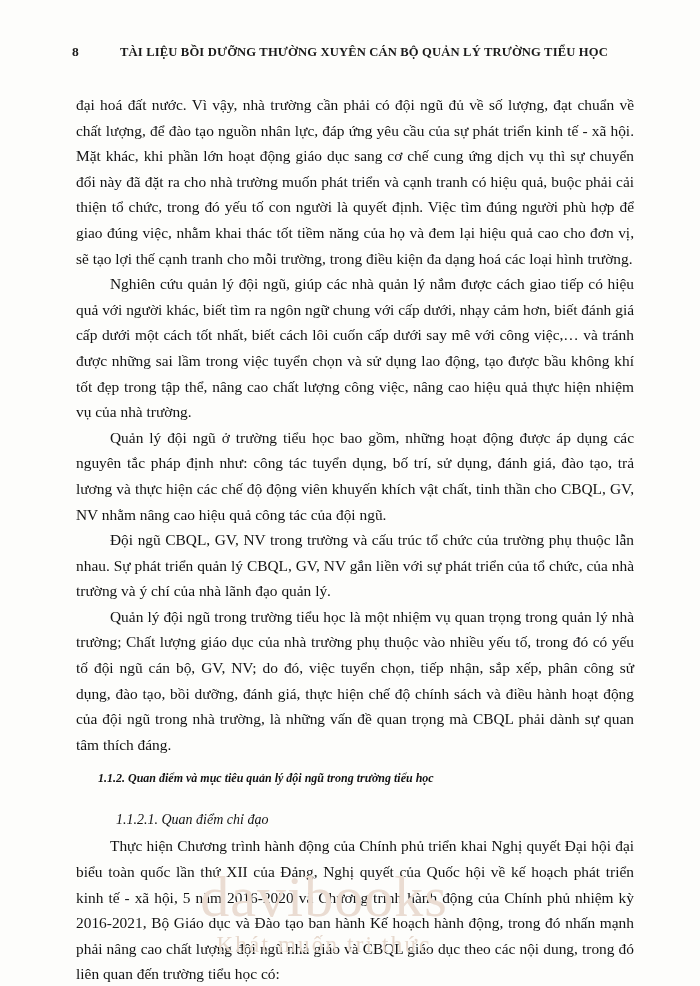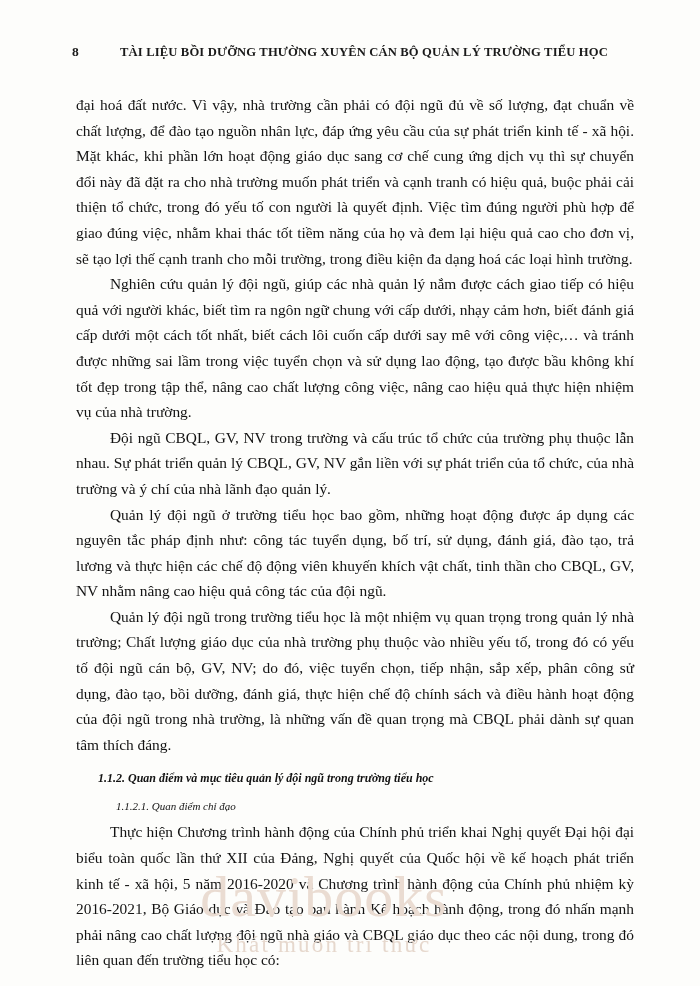--- a/index.html
+++ b/index.html
@@ -70,24 +70,24 @@
   }
   .heading-2 {
     margin: 8px 0 0 0;
     text-indent: 22px;
     font-weight: bold;
     font-style: italic;
     font-size: 12px;
     line-height: 26px;
   }
   .heading-3 {
-    margin: 2px 0 0 0;
+    margin: 16px 0 0 0;
     text-indent: 40px;
     font-style: italic;
-    font-size: 11px;
+    font-size: 14px;
     line-height: 26px;
   }
   .watermark {
     position: absolute;
     left: 0;
     top: 866px;
     width: 648px;
     text-align: center;
     pointer-events: none;
     user-select: none;
@@ -115,22 +115,22 @@
 <div class="page">
 
   <div class="header">
     <div class="page-number">8</div>
     <div class="running-head">TÀI LIỆU BỒI DƯỠNG THƯỜNG XUYÊN CÁN BỘ QUẢN LÝ TRƯỜNG TIỂU HỌC</div>
   </div>
 
   <div class="body-text">
     <p class="para noindent">đại hoá đất nước. Vì vậy, nhà trường cần phải có đội ngũ đủ về số lượng, đạt chuẩn về chất lượng, để đào tạo nguồn nhân lực, đáp ứng yêu cầu của sự phát triển kinh tế - xã hội. Mặt khác, khi phần lớn hoạt động giáo dục sang cơ chế cung ứng dịch vụ thì sự chuyển đổi này đã đặt ra cho nhà trường muốn phát triển và cạnh tranh có hiệu quả, buộc phải cải thiện tổ chức, trong đó yếu tố con người là quyết định. Việc tìm đúng người phù hợp để giao đúng việc, nhằm khai thác tốt tiềm năng của họ và đem lại hiệu quả cao cho đơn vị, sẽ tạo lợi thế cạnh tranh cho mỗi trường, trong điều kiện đa dạng hoá các loại hình trường.</p>
     <p class="para">Nghiên cứu quản lý đội ngũ, giúp các nhà quản lý nắm được cách giao tiếp có hiệu quả với người khác, biết tìm ra ngôn ngữ chung với cấp dưới, nhạy cảm hơn, biết đánh giá cấp dưới một cách tốt nhất, biết cách lôi cuốn cấp dưới say mê với công việc,… và tránh được những sai lầm trong việc tuyển chọn và sử dụng lao động, tạo được bầu không khí tốt đẹp trong tập thể, nâng cao chất lượng công việc, nâng cao hiệu quả thực hiện nhiệm vụ của nhà trường.</p>
+    <p class="para">Quản lý đội ngũ ở trường tiểu học bao gồm, những hoạt động được áp dụng các nguyên tắc pháp định như: công tác tuyển dụng, bố trí, sử dụng, đánh giá, đào tạo, trả lương và thực hiện các chế độ động viên khuyến khích vật chất, tinh thần cho CBQL, GV, NV nhằm nâng cao hiệu quả công tác của đội ngũ.</p>
     <p class="para">Đội ngũ CBQL, GV, NV trong trường và cấu trúc tổ chức của trường phụ thuộc lẫn nhau. Sự phát triển quản lý CBQL, GV, NV gắn liền với sự phát triển của tổ chức, của nhà trường và ý chí của nhà lãnh đạo quản lý.</p>
-    <p class="para">Quản lý đội ngũ ở trường tiểu học bao gồm, những hoạt động được áp dụng các nguyên tắc pháp định như: công tác tuyển dụng, bố trí, sử dụng, đánh giá, đào tạo, trả lương và thực hiện các chế độ động viên khuyến khích vật chất, tinh thần cho CBQL, GV, NV nhằm nâng cao hiệu quả công tác của đội ngũ.</p>
     <p class="para">Quản lý đội ngũ trong trường tiểu học là một nhiệm vụ quan trọng trong quản lý nhà trường; Chất lượng giáo dục của nhà trường phụ thuộc vào nhiều yếu tố, trong đó có yếu tố đội ngũ cán bộ, GV, NV; do đó, việc tuyển chọn, tiếp nhận, sắp xếp, phân công sử dụng, đào tạo, bồi dưỡng, đánh giá, thực hiện chế độ chính sách và điều hành hoạt động của đội ngũ trong nhà trường, là những vấn đề quan trọng mà CBQL phải dành sự quan tâm thích đáng.</p>
     <p class="heading-2">1.1.2. Quan điểm và mục tiêu quản lý đội ngũ trong trường tiểu học</p>
     <p class="heading-3">1.1.2.1. Quan điểm chỉ đạo</p>
     <p class="para">Thực hiện Chương trình hành động của Chính phủ triển khai Nghị quyết Đại hội đại biểu toàn quốc lần thứ XII của Đảng, Nghị quyết của Quốc hội về kế hoạch phát triển kinh tế - xã hội, 5 năm 2016-2020 và Chương trình hành động của Chính phủ nhiệm kỳ 2016-2021, Bộ Giáo dục và Đào tạo ban hành Kế hoạch hành động, trong đó nhấn mạnh phải nâng cao chất lượng đội ngũ nhà giáo và CBQL giáo dục theo các nội dung, trong đó liên quan đến trường tiểu học có:</p>
   </div>
 
   <div class="watermark">
     <div class="wm-main">davibooks</div>
     <div class="wm-sub">Khát muốn tri thức</div>
   </div>

